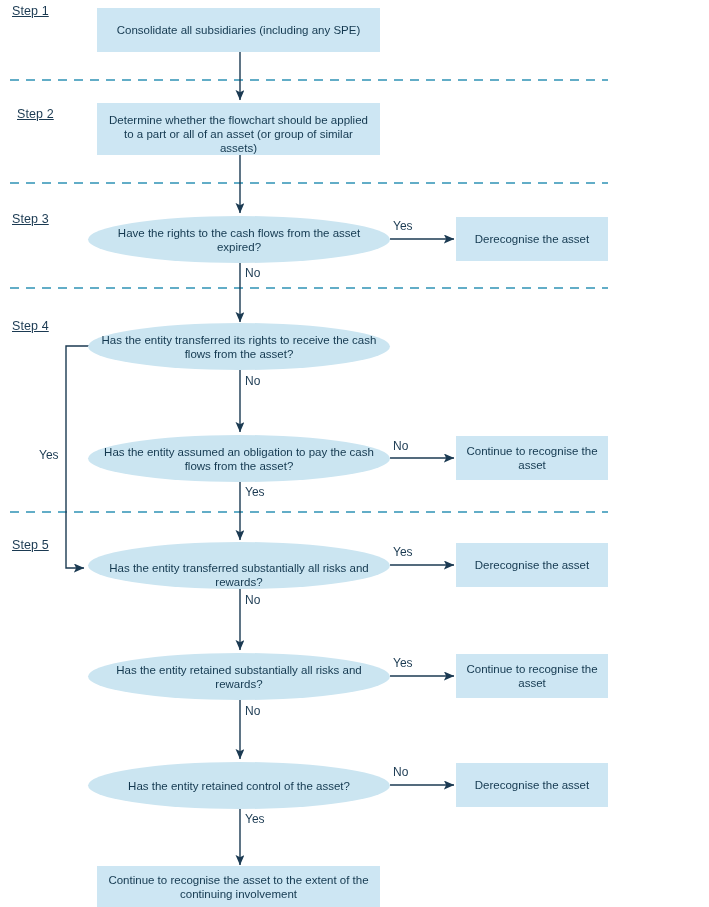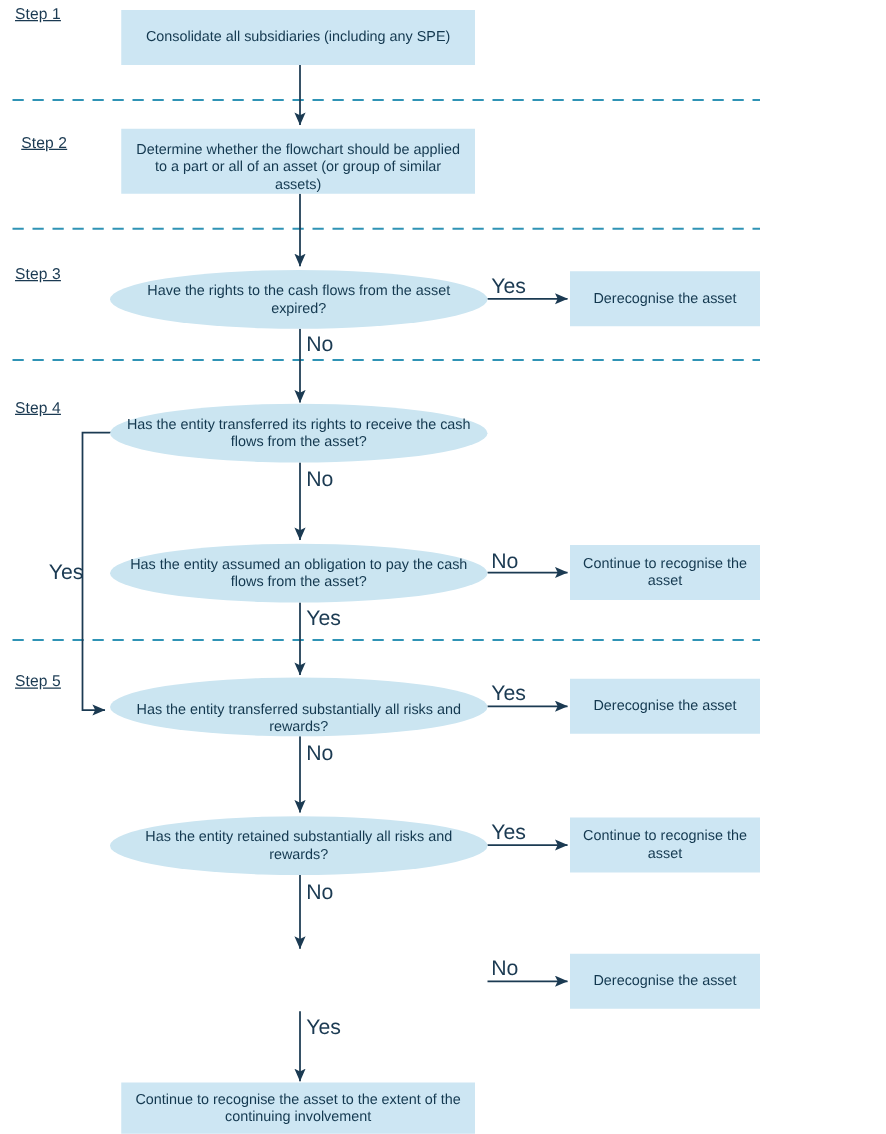--- a/index.html
+++ b/index.html
@@ -53,21 +53,21 @@
   .node.ellipse {
     border-radius: 50%;
     background: #cbe5f1;
   }
   .node .node-text {
     padding: 0 10px;
     display: block;
   }
   .edge-label {
     position: absolute;
-    font-size: 17px;
+    font-size: 12px;
     color: #1b3a52;
     white-space: nowrap;
   }
 </style>
 </head>
 <body>
 
 <div id="chart-root">
 
   <svg class="connectors" viewBox="0 0 709 907">
@@ -143,20 +143,23 @@
   </div>
 
   <div class="node ellipse" style="left:88px; top:653px; width:302px; height:47px;">
     <span class="node-text">Has the entity retained substantially all risks and rewards?</span>
   </div>
 
   <div class="node rect" style="left:456px; top:654px; width:152px; height:44px;">
     <span class="node-text">Continue to recognise the asset</span>
   </div>
 
+  <div class="node ellipse" style="left:88px; top:762px; width:302px; height:47px;">
+    <span class="node-text">Has the entity retained control of the asset?</span>
+  </div>
 
   <div class="node rect" style="left:456px; top:763px; width:152px; height:44px;">
     <span class="node-text">Derecognise the asset</span>
   </div>
 
   <div class="node rect" style="left:97px; top:866px; width:283px; height:41px;">
     <span class="node-text">Continue to recognise the asset to the extent of the continuing involvement</span>
   </div>
 
   <div class="edge-label" style="left:393px; top:219px;">Yes</div>

